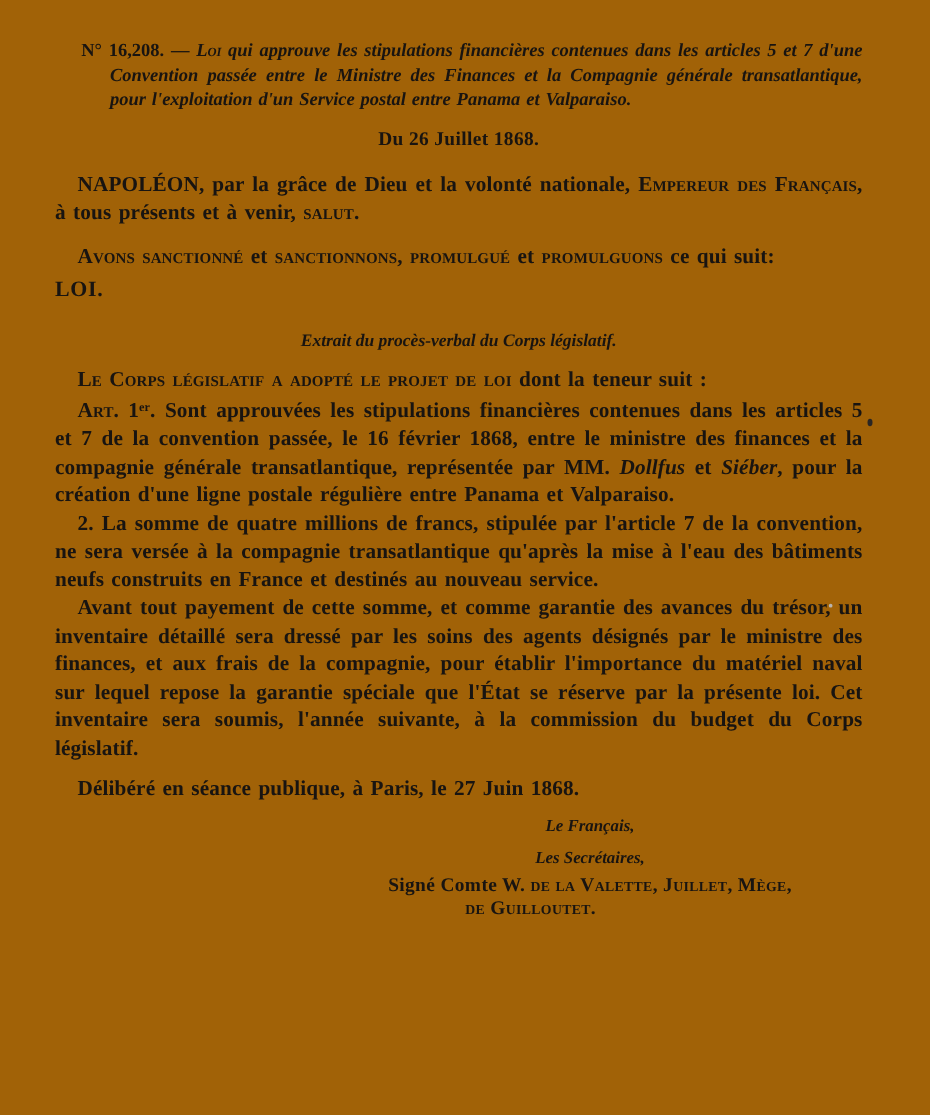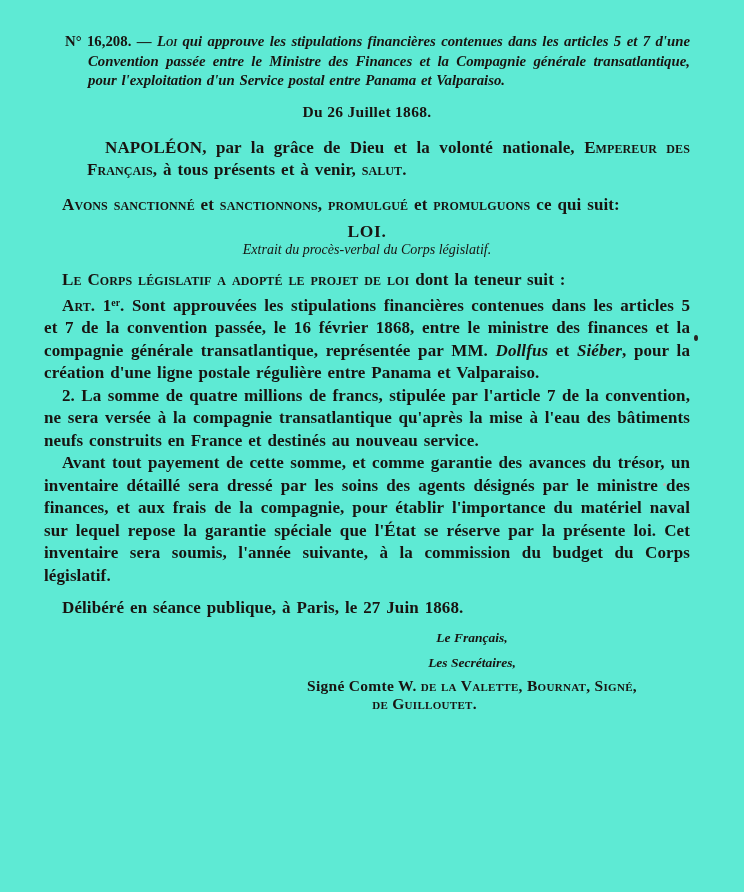--- a/index.html
+++ b/index.html
@@ -13,21 +13,21 @@
     overflow: hidden;
     font-family: "Liberation Serif", "DejaVu Serif", serif;
     color: #181411;
   }
   .page {
     position: relative;
     width: 744px;
     height: 892px;
     box-sizing: border-box;
     padding: 32px 54px 0 44px;
-    background: #5eead4;
+    background: #a16207;
   }
   p { margin: 0; }
   .it { font-style: italic; }
   .sc { font-variant: small-caps; }
   .sup { font-size: 0.58em; vertical-align: 0.5em; letter-spacing: 0; }
 
   .header-para {
     margin-left: 21px;
     padding-left: 23px;
     text-indent: -23px;
@@ -46,33 +46,33 @@
   }
   .body-para {
     font-size: 17px;
     line-height: 22.5px;
     font-weight: bold;
     text-align: justify;
     text-indent: 18px;
     word-spacing: 1.5px;
     letter-spacing: 0.1px;
   }
-  .mt-preamble { margin-top: 16px; margin-left: 43px; }
+  .mt-preamble { margin-top: 16px; }
   .mt-sanction { margin-top: 12px; }
   .loi-title {
     margin: 5px 0 0 0;
-    text-align: center;
+    text-align: left;
     font-size: 17.5px;
     font-weight: bold;
     letter-spacing: 0.6px;
   }
   .extrait {
-    margin-top: 0;
+    margin-top: 24px;
     text-align: center;
-    font-weight: normal;
+    font-weight: bold;
     font-style: italic;
     font-size: 14px;
   }
   .adoption { margin-top: 11px; }
   .deliberation {
     margin-top: 10px;
     text-align: left;
   }
   .sig-block {
     margin-top: 10px;
@@ -128,20 +128,20 @@
 
   <p class="body-para">2. La somme de quatre millions de francs, stipulée par l'article 7 de la convention, ne sera versée à la compagnie transatlantique qu'après la mise à l'eau des bâtiments neufs construits en France et destinés au nouveau service.</p>
 
   <p class="body-para">Avant tout payement de cette somme, et comme garantie des avances du trésor, un inventaire détaillé sera dressé par les soins des agents désignés par le ministre des finances, et aux frais de la compagnie, pour établir l'importance du matériel naval sur lequel repose la garantie spéciale que l'État se réserve par la présente loi. Cet inventaire sera soumis, l'année suivante, à la commission du budget du Corps législatif.</p>
 
   <p class="body-para deliberation">Délibéré en séance publique, à Paris, le 27 Juin 1868.</p>
 
   <div class="sig-block">
     <div class="sig-label">Le Français,</div>
     <div class="sig-label">Les Secrétaires,</div>
-    <div class="sig-line"><span>Signé Comte W. </span><span class="sc">de la Valette, Bournat, Signé,</span></div>
+    <div class="sig-line"><span>Signé Comte W. </span><span class="sc">de la Valette, Juillet, Mège,</span></div>
     <div class="sig-line sig-line-cont"><span class="sc">de Guilloutet.</span></div>
   </div>
 
   <div class="speck speck-1"></div>
   <div class="speck speck-2"></div>
 
 </div>
 
 </body></html>

